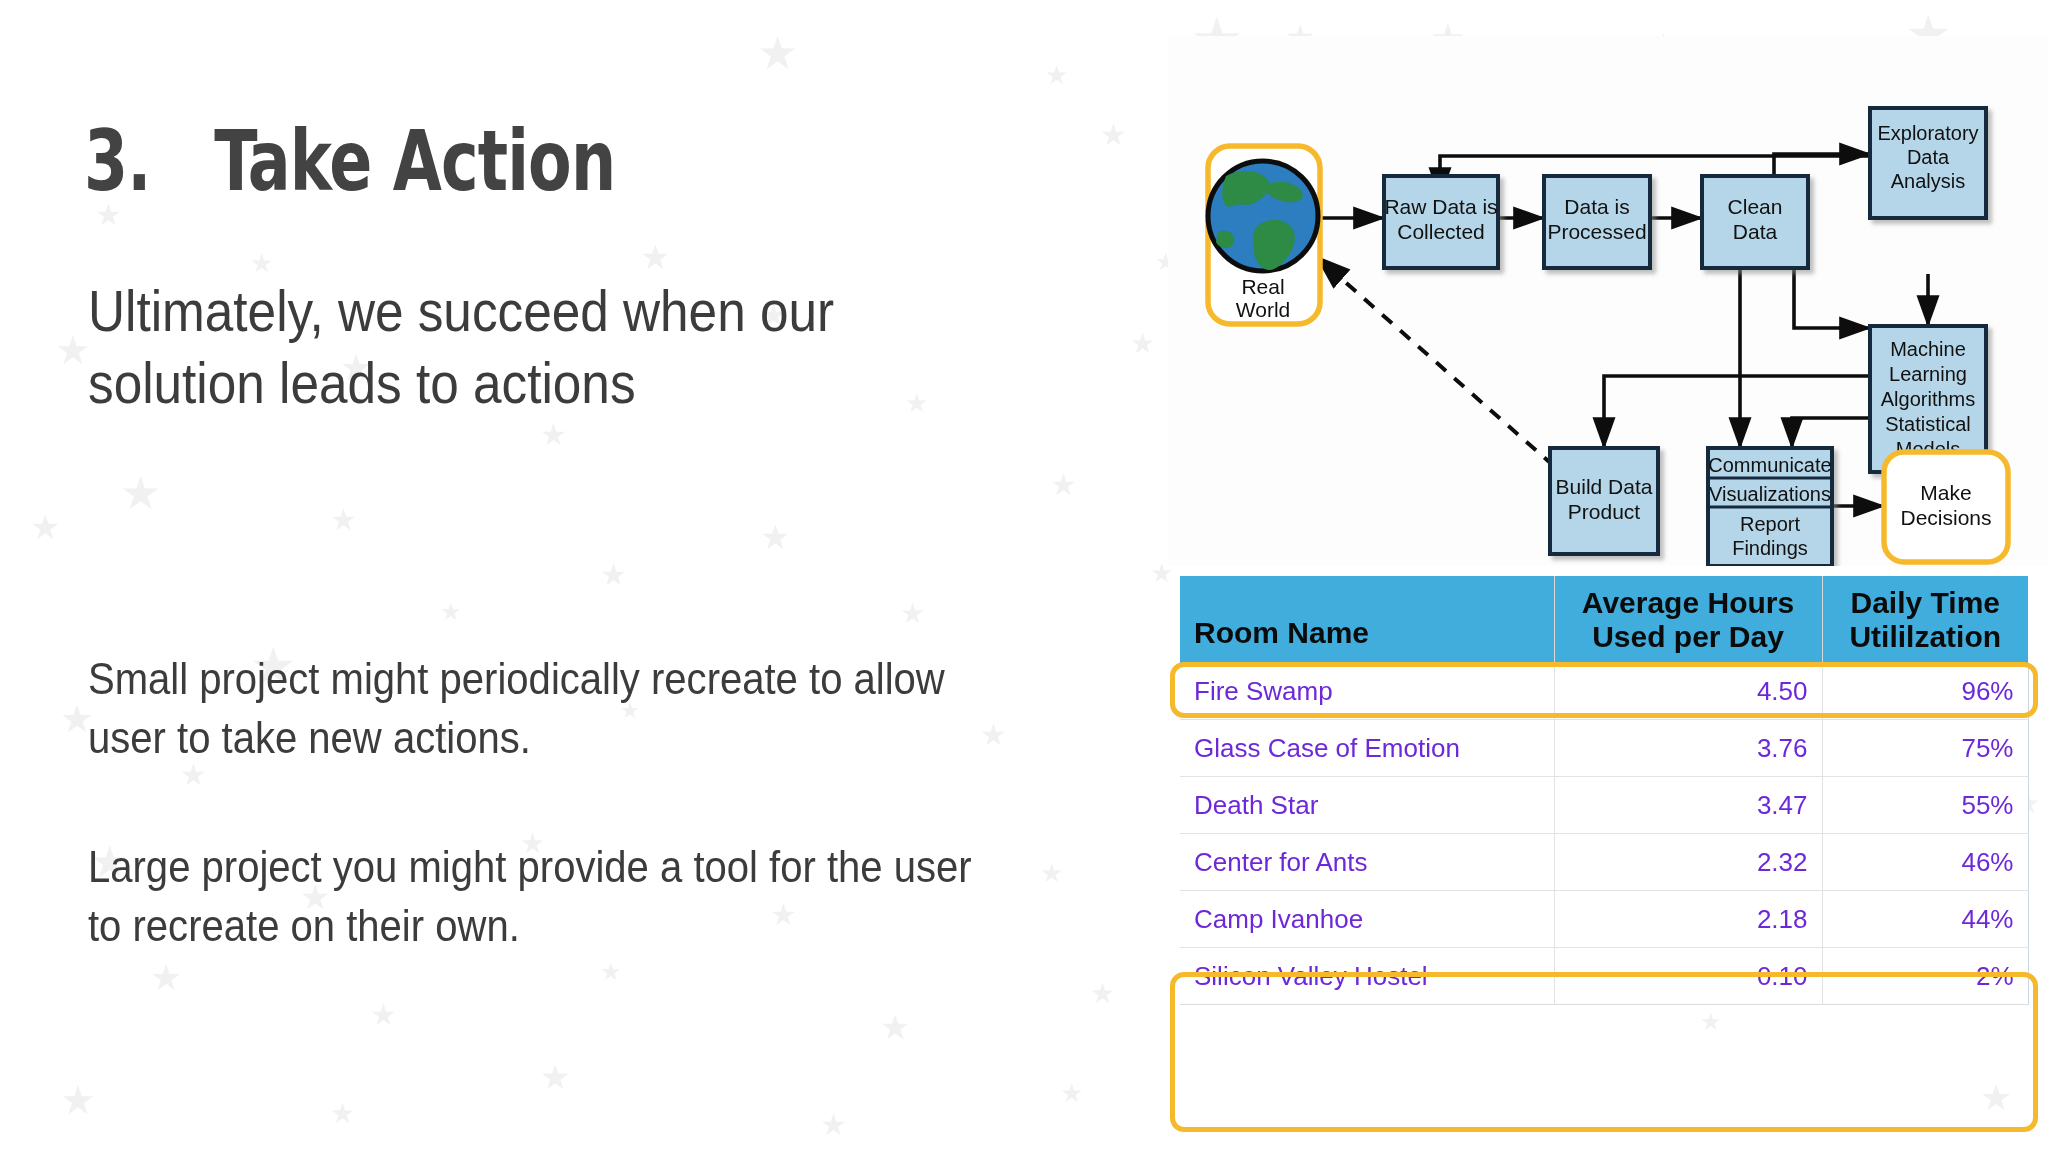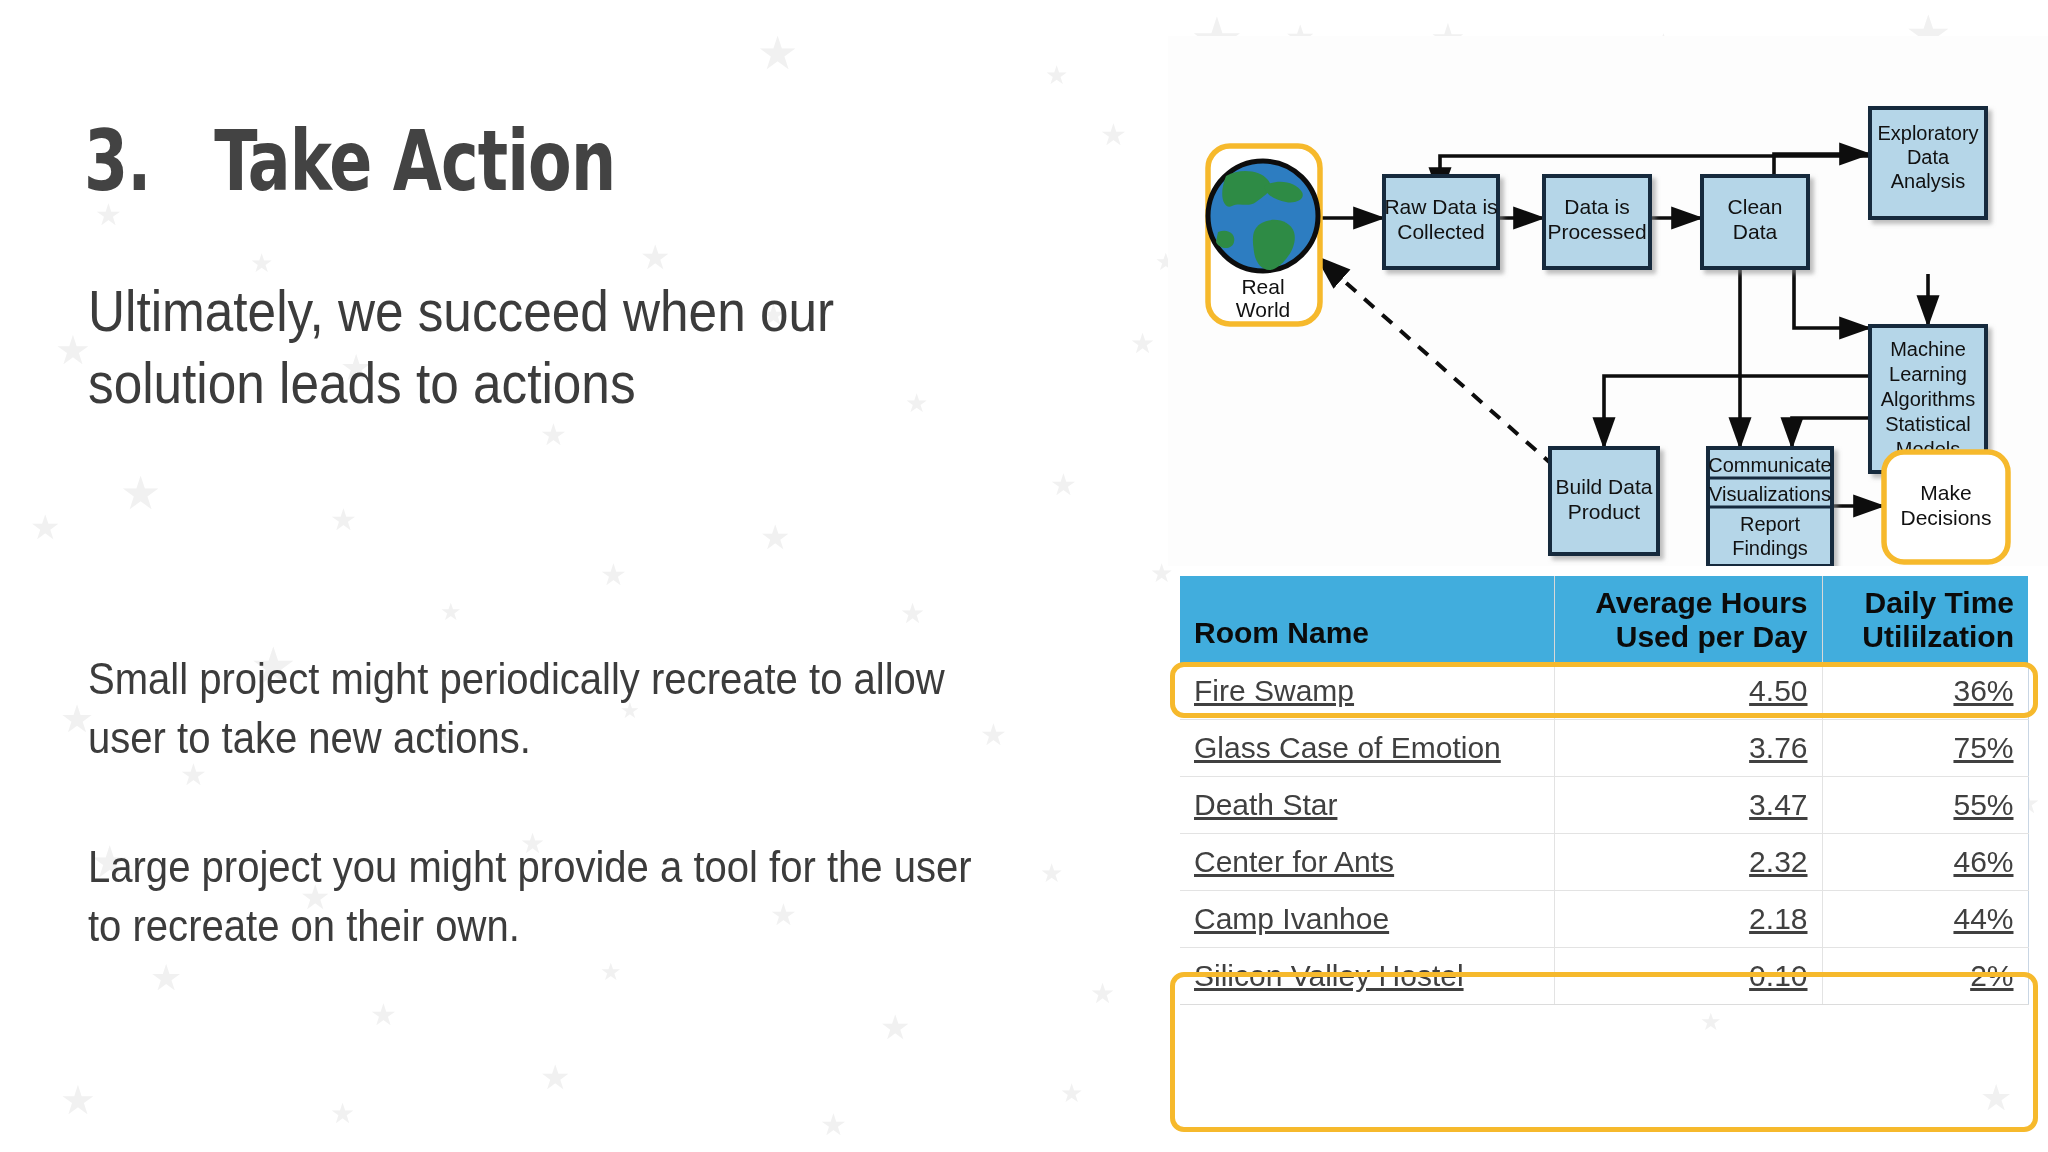--- a/index.html
+++ b/index.html
@@ -50,28 +50,28 @@
   table#util col.c1{width:374px;}
   table#util col.c2{width:268px;}
   table#util col.c3{width:206px;}
   table#util thead th{
     background:#41ADDD;color:#0b0b0b;font-weight:bold;
     font-size:30px;line-height:1.12;padding:10px 14px;
     border-right:1px solid #d8d8d8;
     vertical-align:middle;
   }
   table#util thead th.h1{text-align:left;vertical-align:bottom;padding-bottom:14px;}
-  table#util thead th.h2,table#util thead th.h3{text-align:right;}
+  table#util thead th.h2,table#util thead th.h3{text-align:center;}
   table#util thead th:last-child{border-right:none;}
   table#util tbody td{
-    background:#ffffff;color:#404040;font-size:30px;
+    background:#ffffff;color:#6d28d9;font-size:26px;
     padding:7px 14px;height:42px;
     border-bottom:1px solid #e3e3e3;
     border-right:1px solid #e3e3e3;
-    white-space:nowrap;overflow:hidden;text-decoration:underline;
+    white-space:nowrap;overflow:hidden;
   }
   table#util tbody td.name{text-align:left;}
   table#util tbody td.num{text-align:right;}
   table#util tbody td:last-child{border-right:1px solid #c9d6e4;}
   table#util tbody tr:last-child td{border-bottom:1px solid #dcdcdc;}
 
   
   .ring{
     position:absolute;border:5px solid #F6B92C;border-radius:14px;
     pointer-events:none;box-sizing:border-box;z-index:5;
@@ -294,21 +294,21 @@
           <th class="h3">
             <span>Daily Time</span><br>
             <span>Utililzation</span>
           </th>
         </tr>
       </thead>
       <tbody id="util-body">
           <tr>
             <td class="name">Fire Swamp</td>
             <td class="num">4.50</td>
-            <td class="num">36%</td>
+            <td class="num">96%</td>
           </tr>
           <tr>
             <td class="name">Glass Case of Emotion</td>
             <td class="num">3.76</td>
             <td class="num">75%</td>
           </tr>
           <tr>
             <td class="name">Death Star</td>
             <td class="num">3.47</td>
             <td class="num">55%</td>

